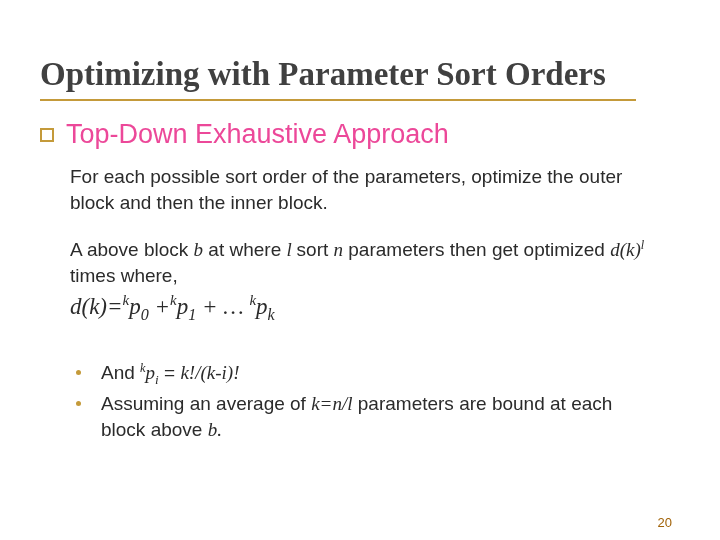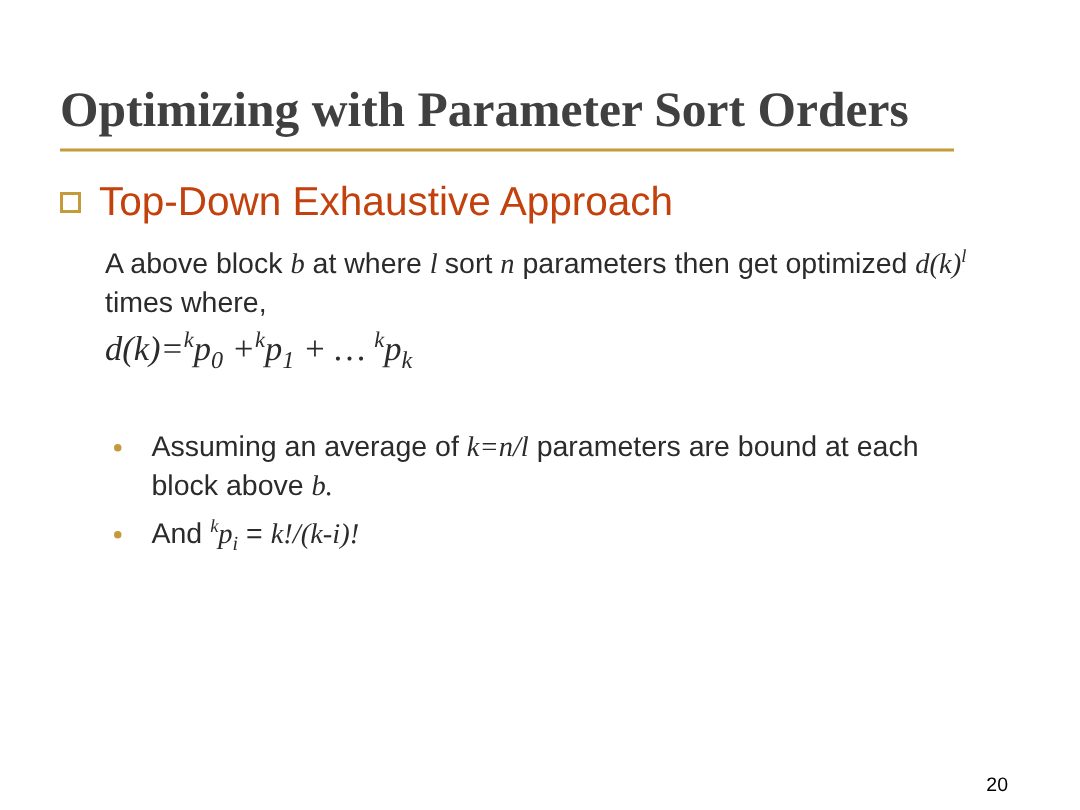--- a/index.html
+++ b/index.html
@@ -1,69 +1,70 @@
 <!DOCTYPE html>
 <html><head>
 <meta charset="utf-8">
 <style>
   * { margin: 0; padding: 0; box-sizing: border-box; }
   html, body { width: 720px; height: 540px; background: #ffffff; font-family: Verdana, Geneva, sans-serif; color: #000; overflow: hidden; }
   .slide { width: 686px; height: 540px; position: relative; padding: 56px 40px 30px 40px; }
   .title { font-family: "Times New Roman", Times, serif; font-size: 33px; color: #404040; border-bottom: 2px solid #c49a3a; padding-bottom: 6px; margin: 0 10px 18px 0; }
   .row-main { display: flex; align-items: flex-start; margin-bottom: 14px; }
   .sq-bullet { width: 14px; height: 14px; border: 2px solid #c49a3a; margin-top: 9px; margin-right: 12px; flex: 0 0 auto; }
-  .main-head { font-size: 27px; color: #c2410c; }
+  .main-head { font-size: 27px; color: #ec4899; }
   .body { margin-left: 30px; font-size: 19px; line-height: 1.35; color: #2b2b2b; }
   .para { margin-bottom: 22px; }
   .gap { height: 8px; }
   .bullets { margin-left: 6px; margin-top: 8px; }
   .brow { display: flex; align-items: flex-start; margin-bottom: 6px; }
   .dot { width: 5px; height: 5px; border-radius: 50%; background: #c49a3a; margin-top: 10px; margin-right: 20px; flex: 0 0 auto; }
   .btext { font-size: 19px; line-height: 1.35; color: #2b2b2b; flex: 1; }
   .it { font-style: italic; font-family: "Times New Roman", Times, serif; }
   sup { font-size: 0.65em; vertical-align: super; line-height: 0; }
   sub { font-size: 0.7em; vertical-align: sub; line-height: 0; }
   .eq { font-size: 23px; margin-top: 2px; }
-  .pagenum { position: absolute; right: 14px; bottom: 10px; font-size: 13px; color: #000000; }
+  .pagenum { position: absolute; right: 14px; bottom: 10px; font-size: 13px; color: #a16207; }
 </style>
 </head>
 <body>
 
 <div class="slide">
 
   <h1 class="title">Optimizing with Parameter Sort Orders</h1>
 
   <div class="row-main">
     <div class="sq-bullet"></div>
     <div class="main-head">Top-Down Exhaustive Approach</div>
   </div>
 
   <div class="body">
 
+    <div class="para">For each possible sort order of the parameters, optimize the outer block and then the inner block.</div>
 
     <div class="para">
       <span>A above block </span><span class="it">b</span><span> at where </span><span class="it">l </span><span>sort </span><span class="it">n</span><span> parameters then get optimized </span><span class="it">d(k)</span><sup class="it">l </sup><span> times where,</span>
       <div class="eq">
         <span class="it">d(k)=</span><sup class="it">k</sup><span class="it">p</span><sub class="it">0</sub><span class="it"> +</span><sup class="it">k</sup><span class="it">p</span><sub class="it">1</sub><span class="it"> + … </span><sup class="it">k</sup><span class="it">p</span><sub class="it">k</sub>
       </div>
     </div>
 
     <div class="gap"></div>
 
     <div class="bullets">
       <div class="brow">
         <div class="dot"></div>
         <div class="btext">
-          <span>Assuming an average of </span><span class="it">k=n/l</span><span> parameters are bound at each block above </span><span class="it">b.</span>
+          <span>And </span><sup class="it">k</sup><span class="it">p</span><sub class="it">i</sub><span> = </span><span class="it">k!/(k-i)!</span>
         </div>
       </div>
       <div class="brow">
         <div class="dot"></div>
         <div class="btext">
-          <span>And </span><sup class="it">k</sup><span class="it">p</span><sub class="it">i</sub><span> = </span><span class="it">k!/(k-i)!</span>
+          <span>Assuming an average of </span><span class="it">k=n/l</span><span> parameters are bound at each block above </span><span class="it">b.</span>
         </div>
       </div>
     </div>
 
   </div>
 
   <div class="pagenum">20</div>
 </div>
 
 </body></html>

